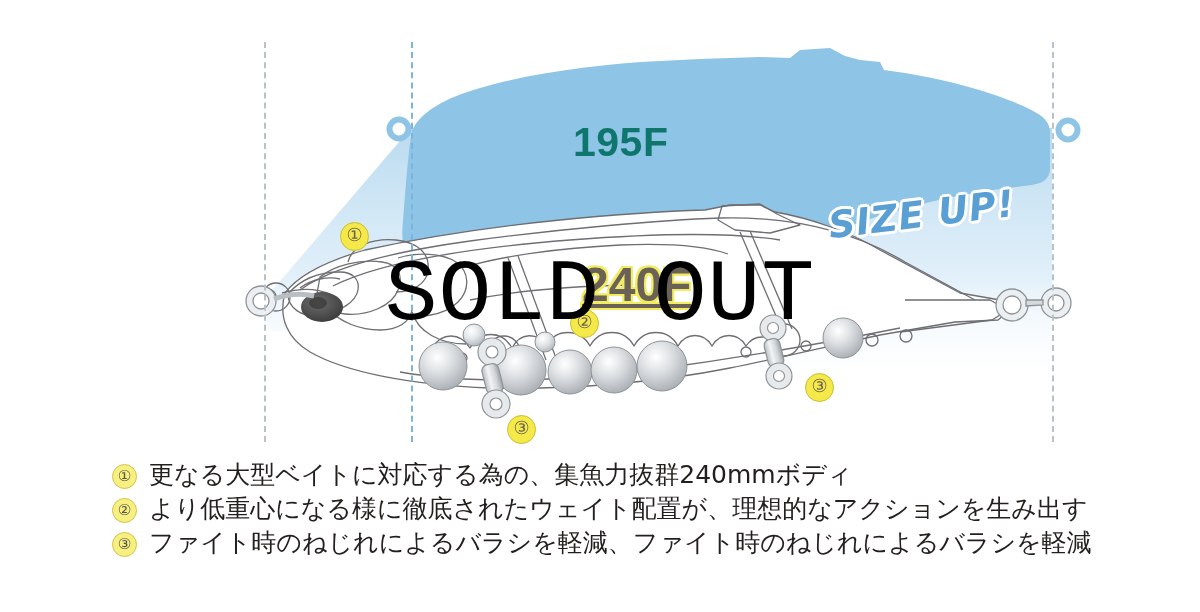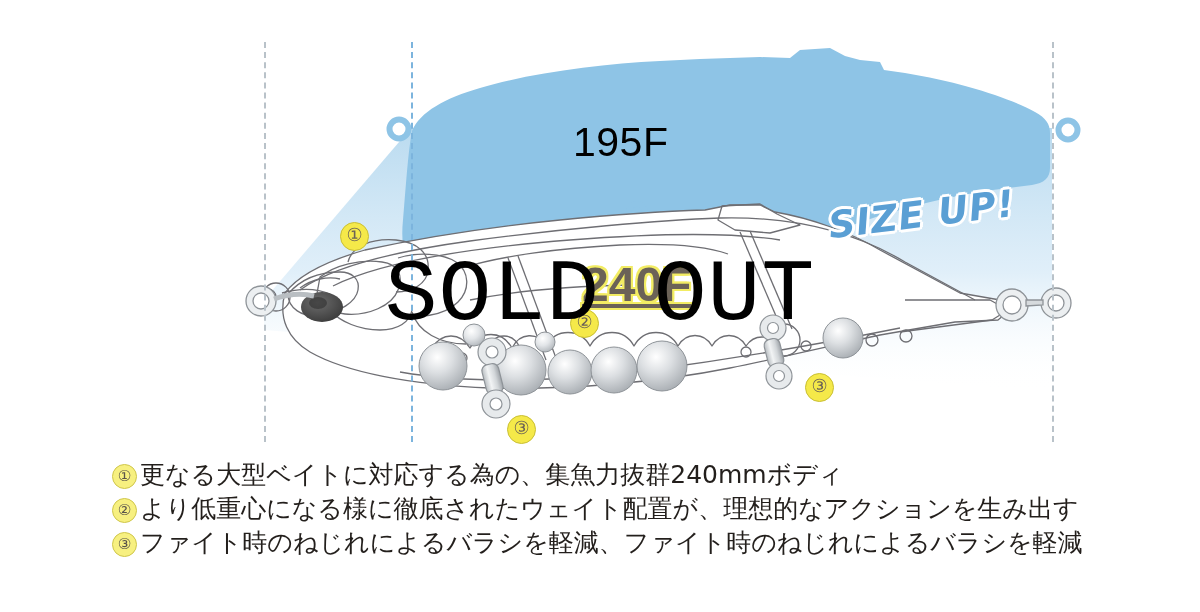--- a/index.html
+++ b/index.html
@@ -37,22 +37,22 @@
     left: 0;
     top: 0;
     width: 1200px;
     height: 612px;
   }
   .lbl-195-pos {
     position: absolute;
     left: 573px;
     top: 119px;
     font-size: 41px;
-    font-weight: normal;
-    color: #000000;
+    font-weight: bold;
+    color: #0f766e;
     letter-spacing: 0.5px;
     font-family: "Liberation Sans", sans-serif;
   }
   .lbl-sizeup {
     position: absolute;
     left: 828px;
     top: 193px;
     font-size: 37px;
     font-weight: bold;
     font-style: italic;
@@ -133,21 +133,21 @@
     font-size: 15px;
     line-height: 21px;
     text-align: center;
     margin-top: 5px;
   }
   .feature-text {
     flex: 1 1 auto;
     font-size: 25px;
     line-height: 32px;
     color: #231f1c;
-    margin-left: 3px;
+    margin-left: 12px;
     font-family: "DejaVu Sans", "Liberation Sans", sans-serif;
     white-space: nowrap;
   }
 </style>
 </head>
 <body>
 
 <div id="stage">
 
   <svg id="art" viewBox="0 0 1200 612">

